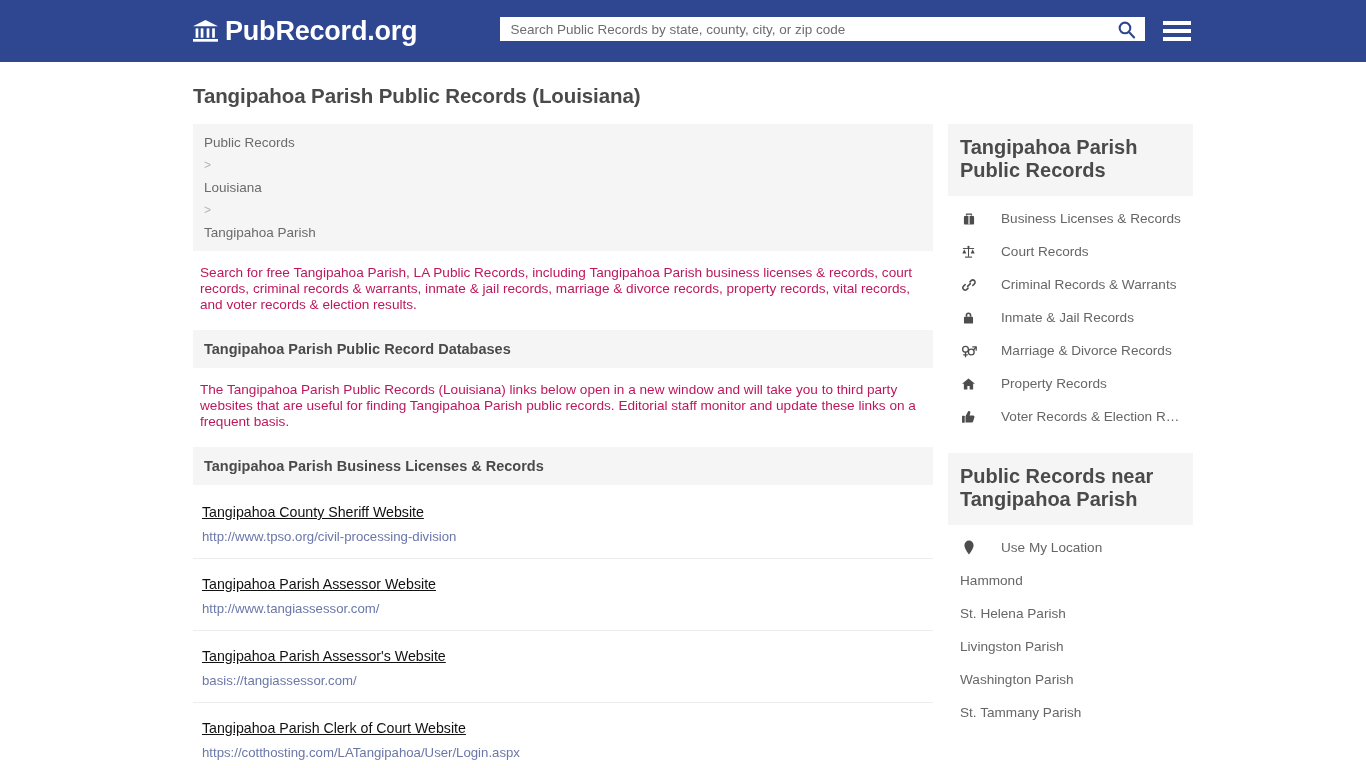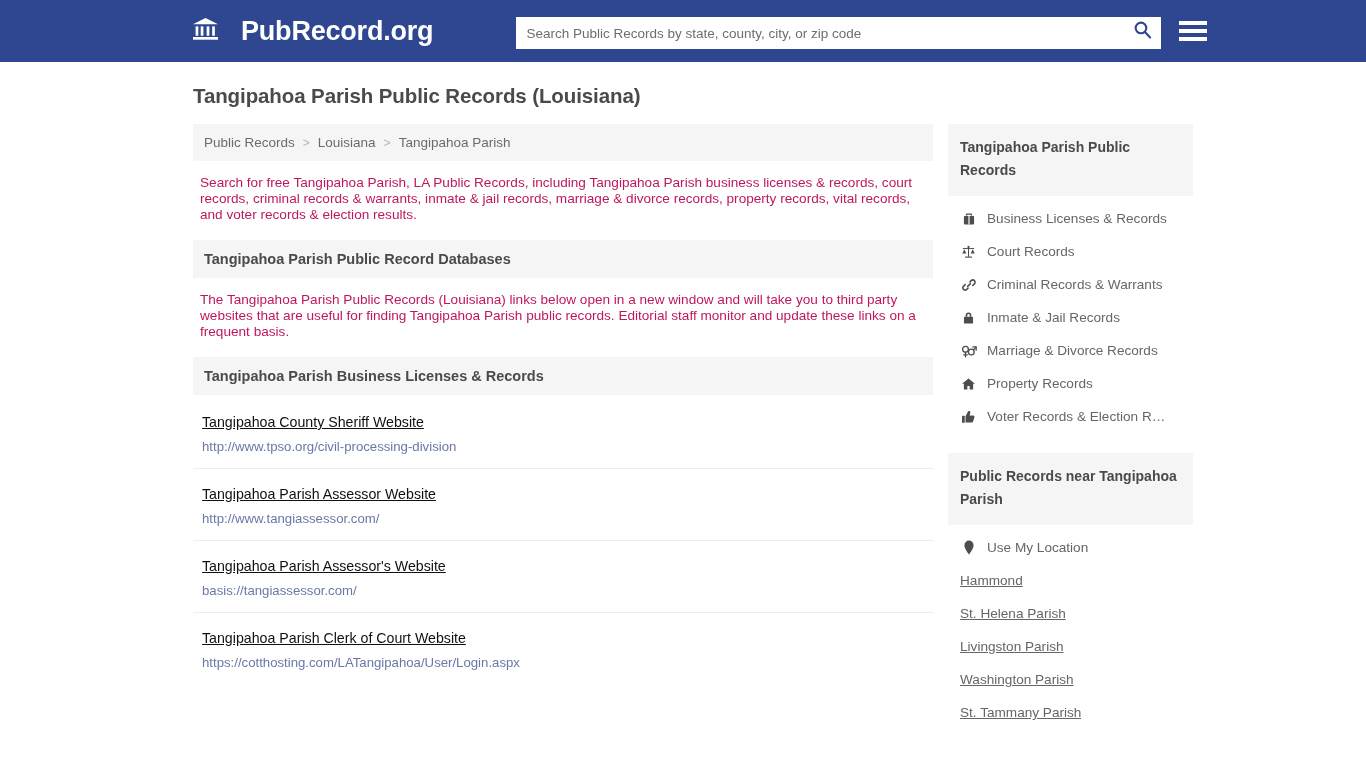--- a/index.html
+++ b/index.html
@@ -14,43 +14,43 @@
   
   .site-header {
     height: 62px;
     background: #2E4790;
     display: flex;
     align-items: center;
     width: 100%;
   }
   .brand {
     display: flex;
-    align-items: center;
-    gap: 23px;
+    align-items: flex-end;
+    gap: 7px;
     margin-left: 193px;
     color: #ffffff;
     text-decoration: none;
     white-space: nowrap;
   }
   .brand-icon { display: block; }
   .brand-text {
     font-size: 27px;
     font-weight: bold;
     letter-spacing: -0.2px;
     color: #ffffff;
   }
   .search-wrap {
     margin-left: 83px;
     position: relative;
     width: 645px;
     height: 28px;
   }
   .search-input {
     width: 100%;
-    height: 32px;
+    height: 24px;
     border: none;
     outline: none;
     background: #ffffff;
     font-family: "Liberation Sans", sans-serif;
     font-size: 13.5px;
     color: #333;
     padding: 0 36px 0 10px;
   }
   .search-input::placeholder { color: #6d6d6d; }
   .search-btn {
@@ -100,23 +100,24 @@
   .main-col { width: 740px; flex: none; }
   .side-col { width: 245px; flex: none; }
 
   
   .breadcrumb {
     background: #F5F5F5;
     padding: 11px 11px;
     font-size: 13.5px;
     color: #6b6b6b;
     display: flex;
-    align-items: flex-end;
+    align-items: flex-start;
     gap: 8px;
     flex-wrap: wrap;
+    flex-direction: column;
   }
   .breadcrumb a {
     color: #6b6b6b;
     text-decoration: none;
   }
   .crumb-sep { color: #b4b4b4; font-size: 12px; }
 
   
   .intro-p {
     font-size: 13.6px;
@@ -156,49 +157,49 @@
     color: #6a77a8;
     text-decoration: none;
     display: block;
     cursor: pointer;
   }
 
   
   .side-head {
     background: #F5F5F5;
     padding: 12px 12px 14px 12px;
-    font-size: 14px;
+    font-size: 20px;
     font-weight: bold;
     color: #4a4a4a;
     line-height: 23px;
   }
   .side-list { padding-top: 6px; }
   .side-item {
     display: flex;
     align-items: center;
-    gap: 10px;
+    gap: 24px;
     padding: 9px 12px 9px 12px;
     font-size: 13.6px;
     color: #666666;
     text-decoration: none;
     cursor: pointer;
     white-space: nowrap;
     overflow: hidden;
   }
   .side-item .ico {
     width: 17px;
     flex: none;
     display: flex;
     align-items: center;
     justify-content: center;
     color: #4d4d4d;
   }
   .side-item .lbl { overflow: hidden; text-overflow: ellipsis; }
   .side-block-2 { margin-top: 20px; }
-  .side-item-plain { padding-left: 12px; text-decoration: underline; }
+  .side-item-plain { padding-left: 12px; }
 </style>
 </head>
 <body>
 
 <div class="site-header">
   <a class="brand" href="#">
     <span class="brand-icon">
       <svg width="25" height="23" viewBox="0 0 24 22" fill="#ffffff" aria-hidden="true">
         <polygon points="12,0 24,6 0,6"></polygon>
         <rect x="2.5" y="8" width="2.6" height="9"></rect>

